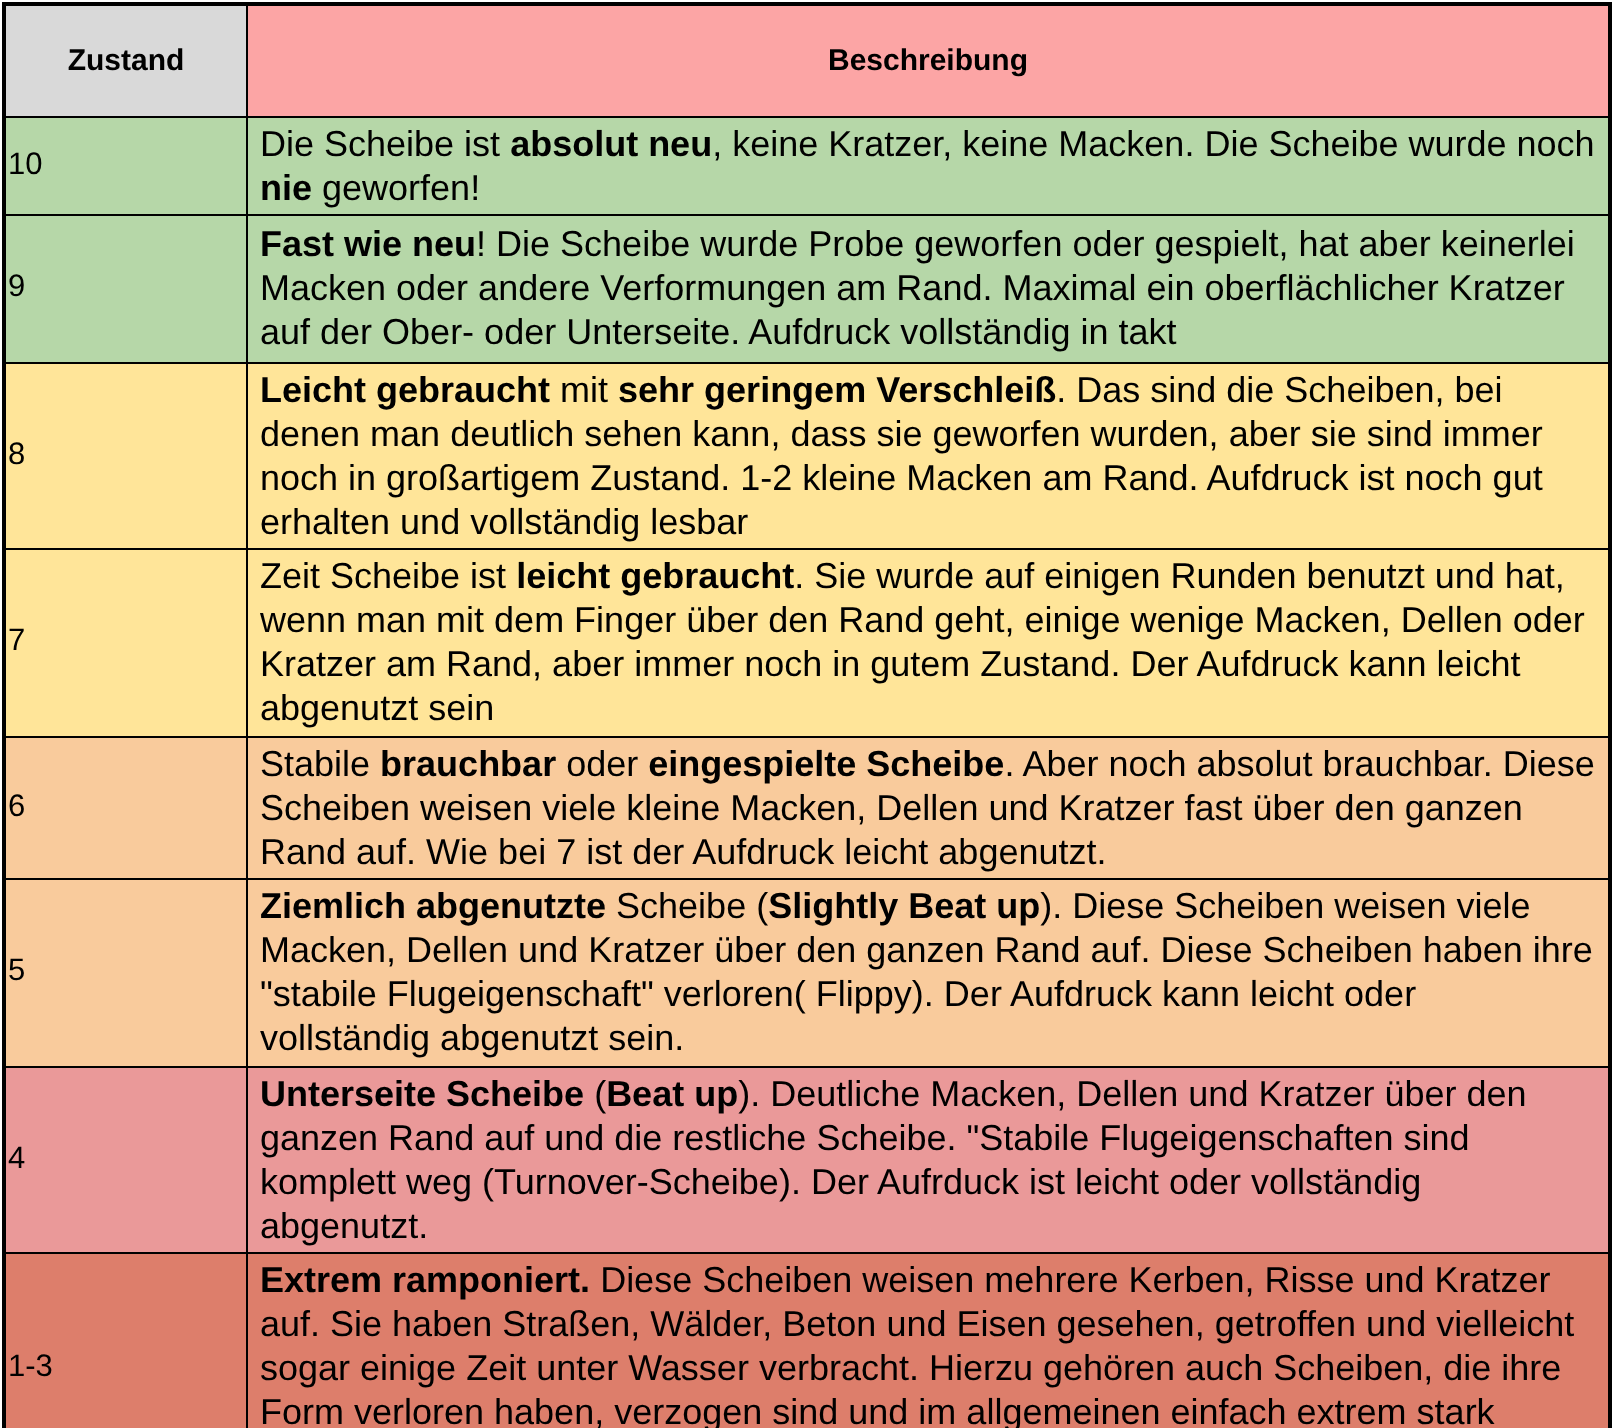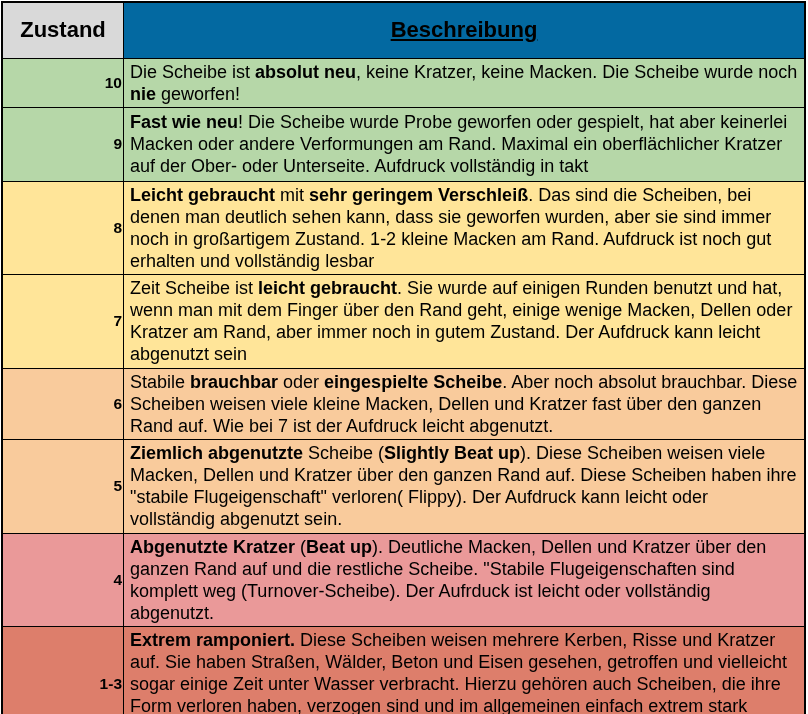--- a/index.html
+++ b/index.html
@@ -23,27 +23,27 @@
     margin: 1px 0 0 1px;
     border: 2px solid #000000;
   }
   th, td {
     border: 1px solid #000000;
     vertical-align: middle;
   }
   th.col-zustand { width: 118px; }
   th {
     font-weight: bold;
-    font-size: 22px;
+    font-size: 15px;
     text-align: center;
   }
   thead tr { height: 56px; }
   td.zustand-cell {
-    text-align: right;
-    font-weight: bold;
+    text-align: left;
+    font-weight: normal;
     font-size: 15.5px;
   }
   td.beschreibung-cell {
     padding: 2px 6px;
     font-size: 18px;
     line-height: 22px;
     text-align: left;
   }
   td.beschreibung-cell .b { font-weight: bold; }
   tbody tr:nth-child(1) { height: 46px; }
@@ -56,21 +56,21 @@
   tbody tr:nth-child(8) { height: 113px; }
 </style>
 </head>
 <body>
 
 <div class="page">
   <table class="condition-table">
     <thead>
       <tr>
         <th class="col-zustand" style="background: rgb(217, 217, 217);">Zustand</th>
-        <th class="col-beschreibung" style="background: #0369a1; text-decoration: underline;">Beschreibung</th>
+        <th class="col-beschreibung" style="background: #fca5a5;">Beschreibung</th>
       </tr>
     </thead>
     <tbody>
         <tr style="background: rgb(182, 215, 168);">
           <td class="zustand-cell">10</td>
           <td class="beschreibung-cell"><span>Die Scheibe ist </span><span class="b">absolut neu</span><span>, keine Kratzer, keine Macken. Die Scheibe wurde noch </span><span class="b">nie</span><span> geworfen!</span></td>
         </tr>
         <tr style="background: rgb(182, 215, 168);">
           <td class="zustand-cell">9</td>
           <td class="beschreibung-cell"><span class="b">Fast wie neu</span><span>! Die Scheibe wurde Probe geworfen oder gespielt, hat aber keinerlei Macken oder andere Verformungen am Rand. Maximal ein oberflächlicher Kratzer auf der Ober- oder Unterseite. Aufdruck vollständig in takt</span></td>
@@ -86,21 +86,21 @@
         <tr style="background: rgb(249, 203, 156);">
           <td class="zustand-cell">6</td>
           <td class="beschreibung-cell"><span>Stabile </span><span class="b">brauchbar</span><span> oder </span><span class="b">eingespielte Scheibe</span><span>. Aber noch absolut brauchbar. Diese Scheiben weisen viele kleine Macken, Dellen und Kratzer fast über den ganzen Rand auf. Wie bei 7 ist der Aufdruck leicht abgenutzt.</span></td>
         </tr>
         <tr style="background: rgb(249, 203, 156);">
           <td class="zustand-cell">5</td>
           <td class="beschreibung-cell"><span class="b">Ziemlich abgenutzte</span><span> Scheibe (</span><span class="b">Slightly Beat up</span><span>). Diese Scheiben weisen viele Macken, Dellen und Kratzer über den ganzen Rand auf. Diese Scheiben haben ihre "stabile Flugeigenschaft" verloren( Flippy). Der Aufdruck kann leicht oder vollständig abgenutzt sein.</span></td>
         </tr>
         <tr style="background: rgb(234, 153, 153);">
           <td class="zustand-cell">4</td>
-          <td class="beschreibung-cell"><span class="b">Abgenutzte Kratzer</span><span> (</span><span class="b">Beat up</span><span>). Deutliche  Macken, Dellen und Kratzer über den ganzen Rand auf und die restliche Scheibe. "Stabile Flugeigenschaften sind komplett weg (Turnover-Scheibe). Der Aufrduck ist leicht oder vollständig abgenutzt.</span></td>
+          <td class="beschreibung-cell"><span class="b">Unterseite Scheibe</span><span> (</span><span class="b">Beat up</span><span>). Deutliche  Macken, Dellen und Kratzer über den ganzen Rand auf und die restliche Scheibe. "Stabile Flugeigenschaften sind komplett weg (Turnover-Scheibe). Der Aufrduck ist leicht oder vollständig abgenutzt.</span></td>
         </tr>
         <tr style="background: rgb(221, 126, 107);">
           <td class="zustand-cell">1-3</td>
           <td class="beschreibung-cell"><span class="b">Extrem ramponiert.</span><span> Diese Scheiben weisen mehrere Kerben, Risse und Kratzer auf. Sie haben Straßen, Wälder, Beton und Eisen gesehen, getroffen und vielleicht sogar einige Zeit unter Wasser verbracht. Hierzu gehören auch Scheiben, die ihre Form verloren haben, verzogen sind und im allgemeinen einfach extrem stark abgenutzte sind.</span></td>
         </tr>
       </tbody>
   </table>
 </div>
 
 </body></html>

